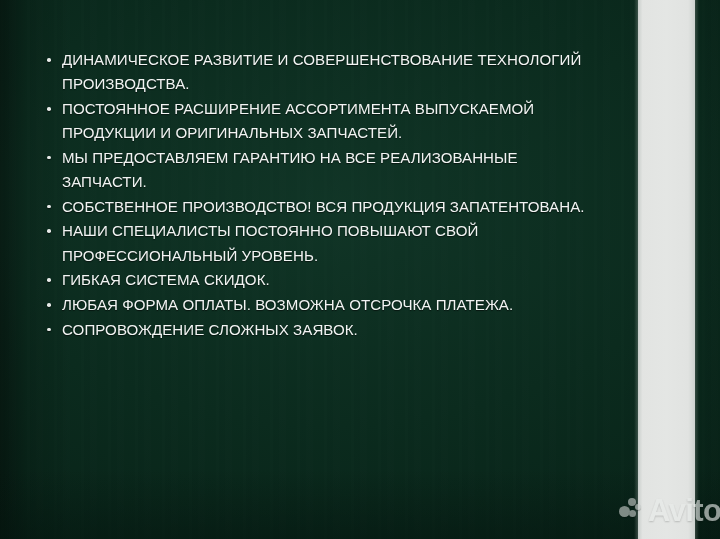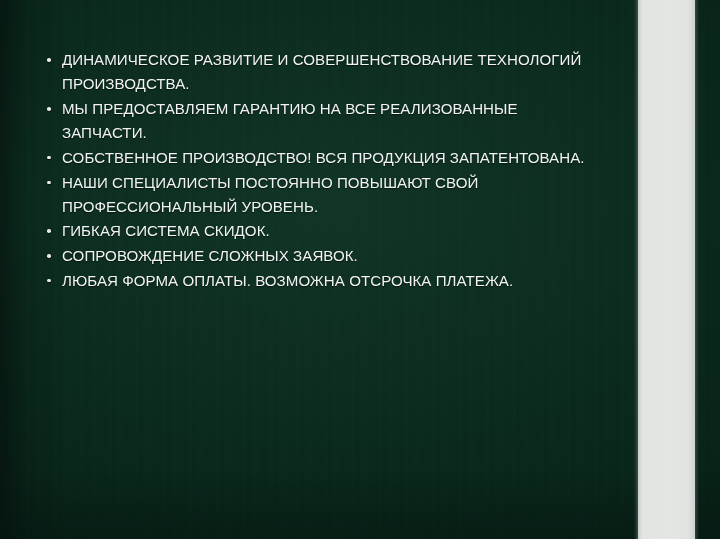--- a/index.html
+++ b/index.html
@@ -197,33 +197,45 @@
 
   <div class="right-strip-edge-l"></div>
   <div class="right-strip"></div>
   <div class="right-strip-edge-r"></div>
 
   <ul class="bullet-list" id="bullet-list">
       <li class="bullet-item">
         <span class="bullet-text">ДИНАМИЧЕСКОЕ РАЗВИТИЕ И СОВЕРШЕНСТВОВАНИЕ ТЕХНОЛОГИЙ ПРОИЗВОДСТВА.</span>
       </li>
       <li class="bullet-item">
+        <span class="bullet-text">ПОСТОЯННОЕ РАСШИРЕНИЕ АССОРТИМЕНТА ВЫПУСКАЕМОЙ ПРОДУКЦИИ И ОРИГИНАЛЬНЫХ ЗАПЧАСТЕЙ.</span>
+      </li>
+      <li class="bullet-item">
         <span class="bullet-text">МЫ ПРЕДОСТАВЛЯЕМ ГАРАНТИЮ НА ВСЕ РЕАЛИЗОВАННЫЕ ЗАПЧАСТИ.</span>
       </li>
       <li class="bullet-item">
         <span class="bullet-text">СОБСТВЕННОЕ ПРОИЗВОДСТВО! ВСЯ ПРОДУКЦИЯ ЗАПАТЕНТОВАНА.</span>
       </li>
       <li class="bullet-item">
         <span class="bullet-text">НАШИ СПЕЦИАЛИСТЫ ПОСТОЯННО ПОВЫШАЮТ СВОЙ ПРОФЕССИОНАЛЬНЫЙ УРОВЕНЬ.</span>
       </li>
       <li class="bullet-item">
         <span class="bullet-text">ГИБКАЯ СИСТЕМА СКИДОК.</span>
       </li>
       <li class="bullet-item">
+        <span class="bullet-text">ЛЮБАЯ ФОРМА ОПЛАТЫ. ВОЗМОЖНА ОТСРОЧКА ПЛАТЕЖА.</span>
+      </li>
+      <li class="bullet-item">
         <span class="bullet-text">СОПРОВОЖДЕНИЕ СЛОЖНЫХ ЗАЯВОК.</span>
       </li>
-      <li class="bullet-item">
-        <span class="bullet-text">ЛЮБАЯ ФОРМА ОПЛАТЫ. ВОЗМОЖНА ОТСРОЧКА ПЛАТЕЖА.</span>
-      </li>
     </ul>
 
+  <div class="avito-mark">
+    <span class="avito-dots">
+      <i class="d1"></i>
+        <i class="d2"></i>
+        <i class="d3"></i>
+        <i class="d4"></i>
+    </span>
+    <span class="avito-word">Avito</span>
+  </div>
 
 </div>
 
 </body></html>

